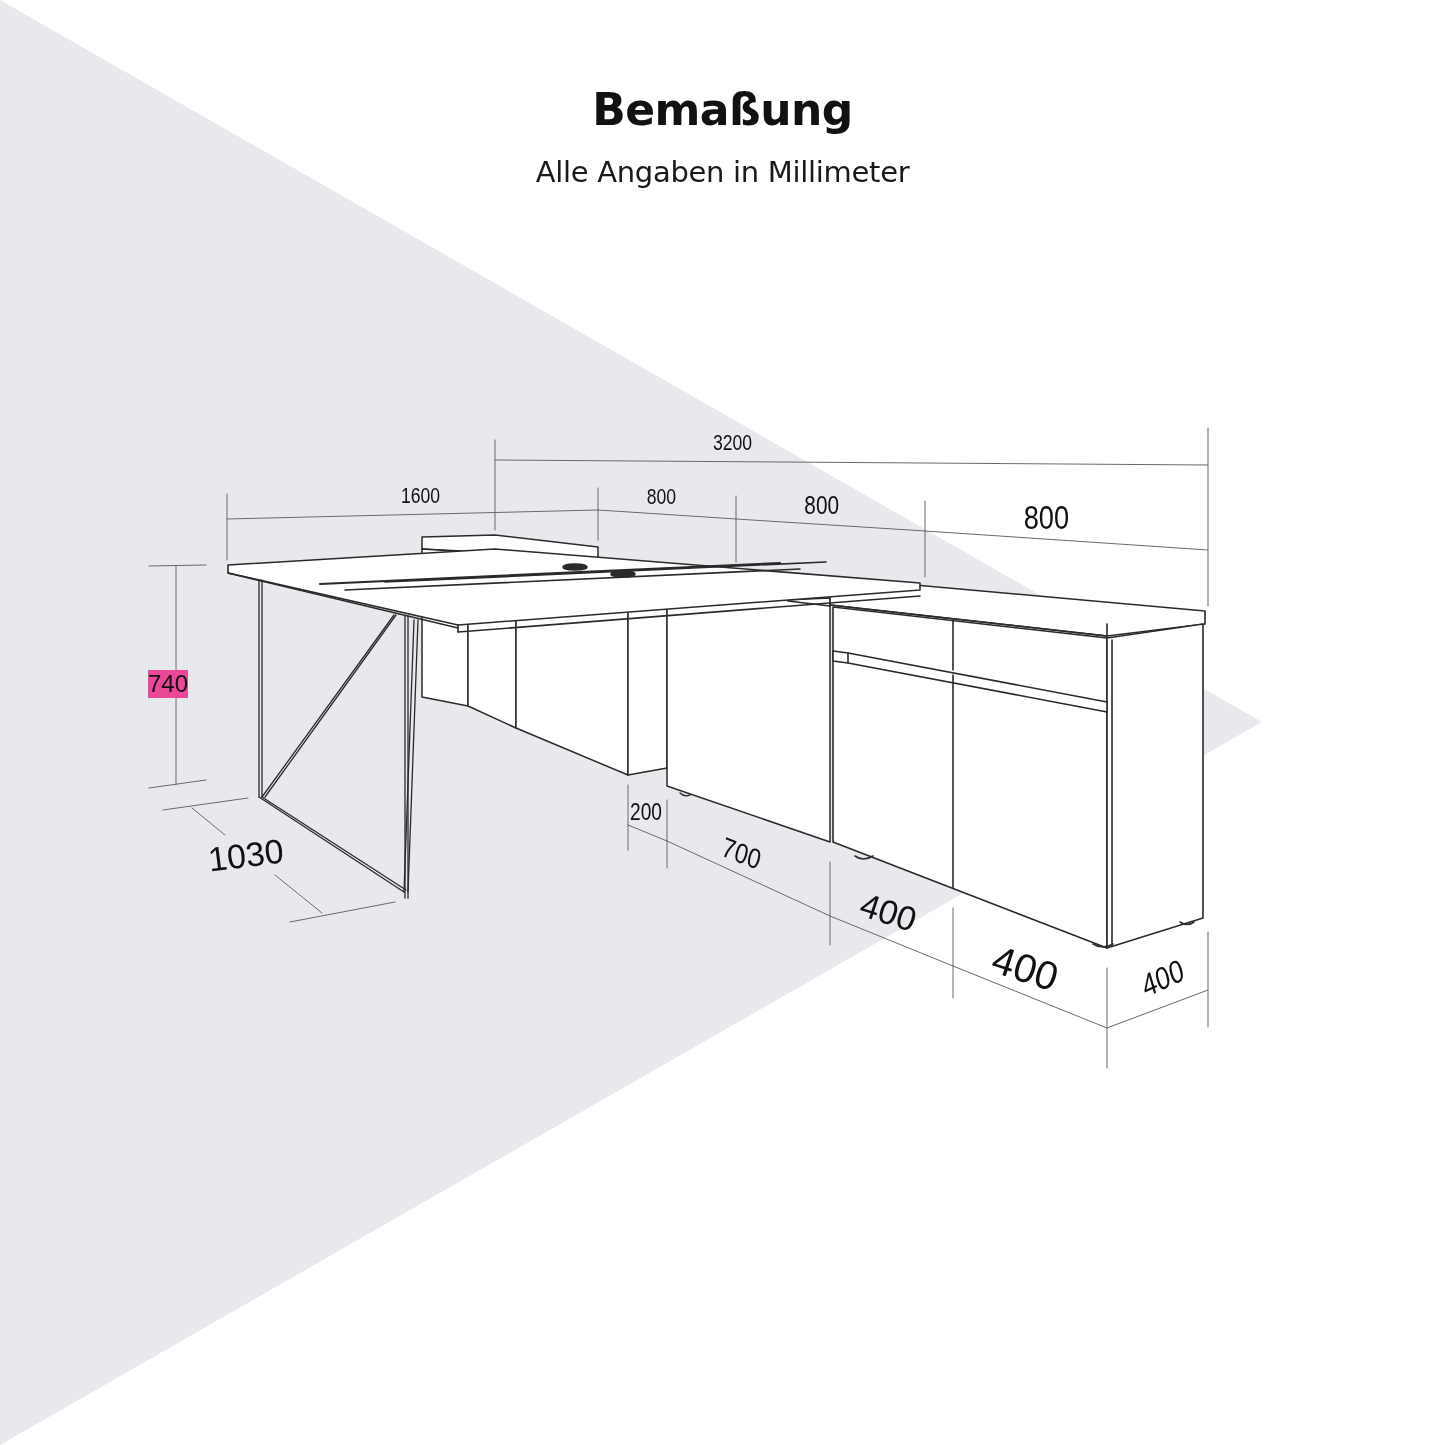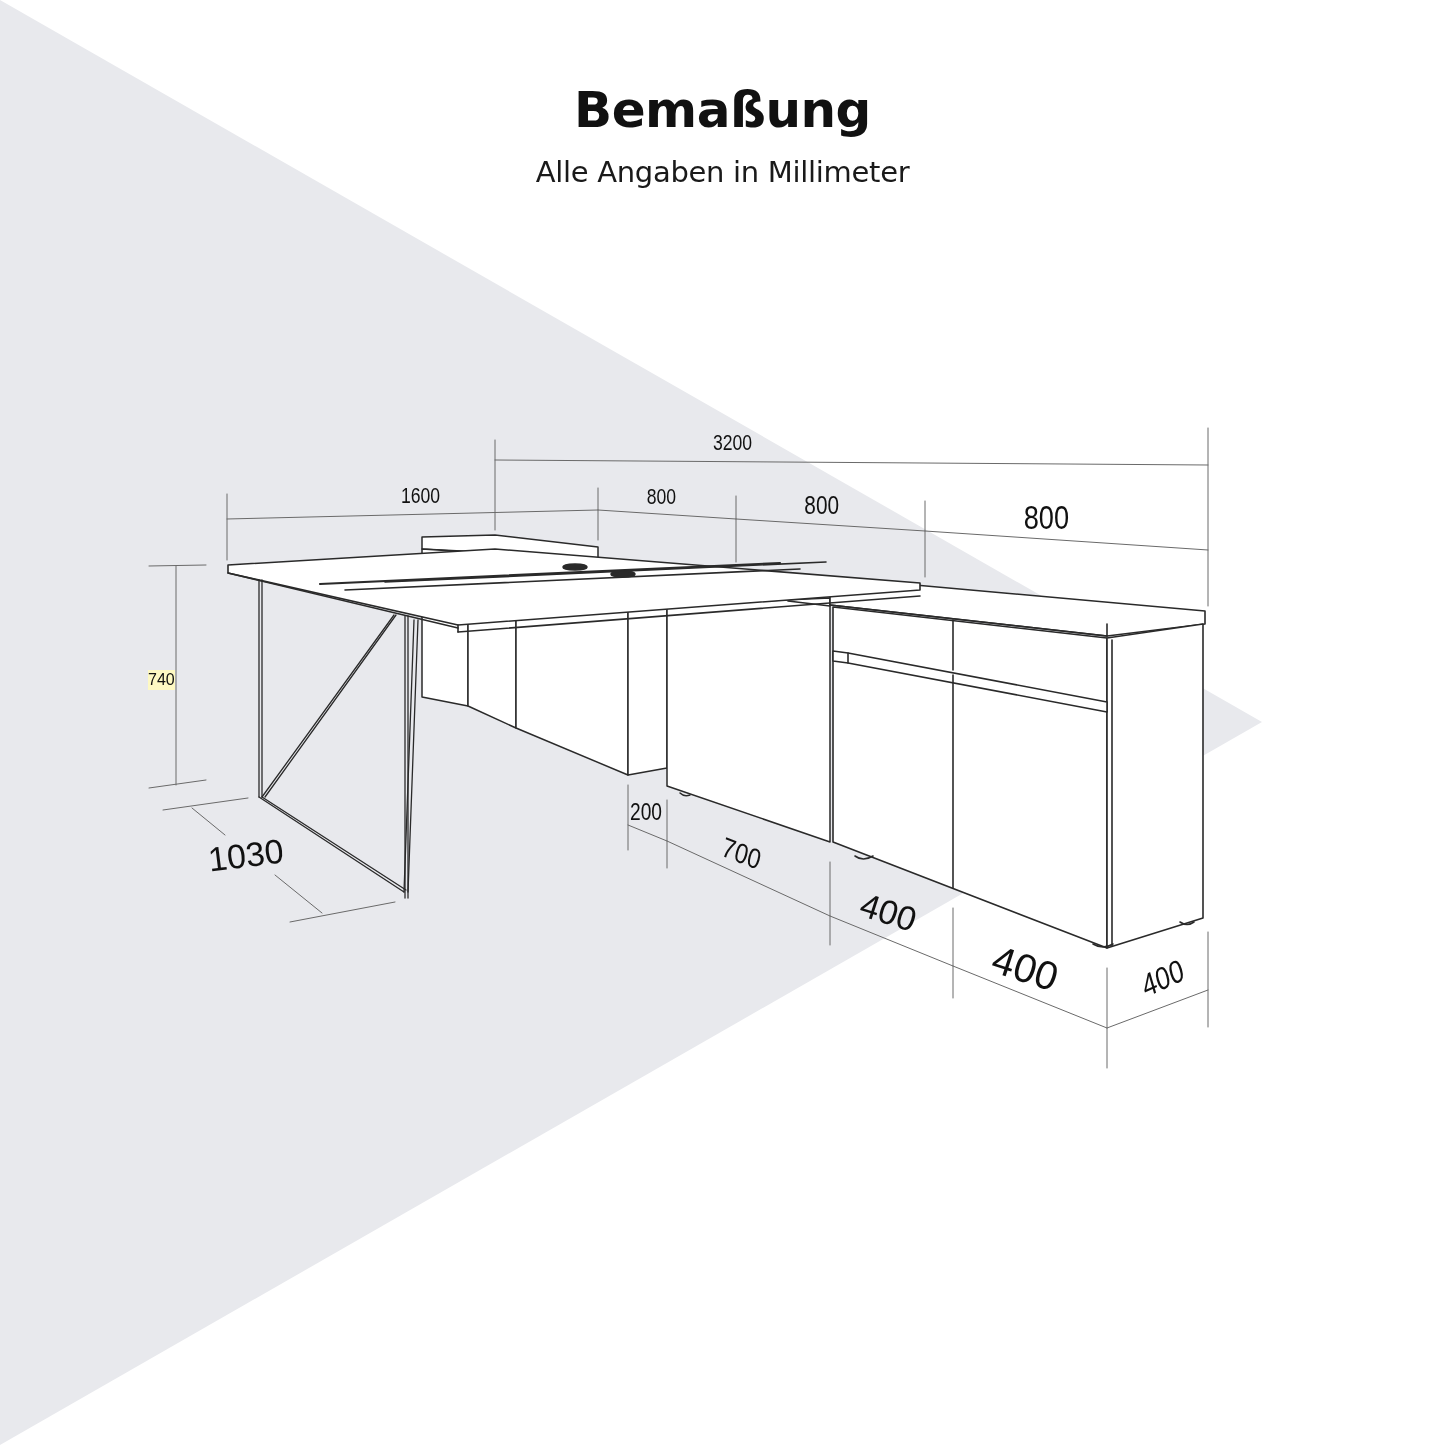--- a/index.html
+++ b/index.html
@@ -22,21 +22,21 @@
     .header {
       position: absolute;
       left: 0; top: 82px;
       width: 1445px;
       text-align: center;
       z-index: 3;
     }
     .title {
       font-family: "DejaVu Sans", sans-serif;
       font-weight: bold;
-      font-size: 50px;
+      font-size: 44px;
       color: #111111;
       letter-spacing: -0.5px;
       line-height: 56px;
       margin: 0;
     }
     .subtitle {
       font-family: "DejaVu Sans", sans-serif;
       font-weight: normal;
       font-size: 29px;
       color: #1a1a1a;
@@ -185,19 +185,19 @@
       <line x1="418" y1="620" x2="408" y2="892"></line>
     </g>
   </g>
 </svg>
 
 <div class="dim-label condensed" style="left:708px;top:432px;font-size:22px;">3200</div>
 <div class="dim-label condensed" style="left:396px;top:485px;font-size:22px;">1600</div>
 <div class="dim-label condensed" style="left:643px;top:486px;font-size:22px;">800</div>
 <div class="dim-label condensed" style="left:800px;top:492px;font-size:26px;">800</div>
 <div class="dim-label condensed" style="left:1018px;top:500px;font-size:34px;">800</div>
-<div class="dim-label" style="left:148px;top:670px;font-size:16px;background:#fef9c3;padding:2px 0;">740</div>
+<div class="dim-label" style="left:148px;top:670px;font-size:24px;background:#ec4899;padding:2px 0;">740</div>
 <div class="dim-label" style="left:208px;top:838px;font-size:34px;transform:rotate(-7deg);">1030</div>
 <div class="dim-label condensed" style="left:626px;top:800px;font-size:24px;">200</div>
 <div class="dim-label condensed" style="left:718px;top:840px;font-size:28px;transform:scaleX(0.85) rotate(18deg);">700</div>
 <div class="dim-label" style="left:860px;top:895px;font-size:34px;transform:rotate(18deg);">400</div>
 <div class="dim-label" style="left:992px;top:948px;font-size:40px;transform:rotate(18deg);">400</div>
 <div class="dim-label condensed" style="left:1136px;top:962px;font-size:32px;transform:scaleX(0.8) rotate(-20deg);">400</div>
 
 </body></html>

